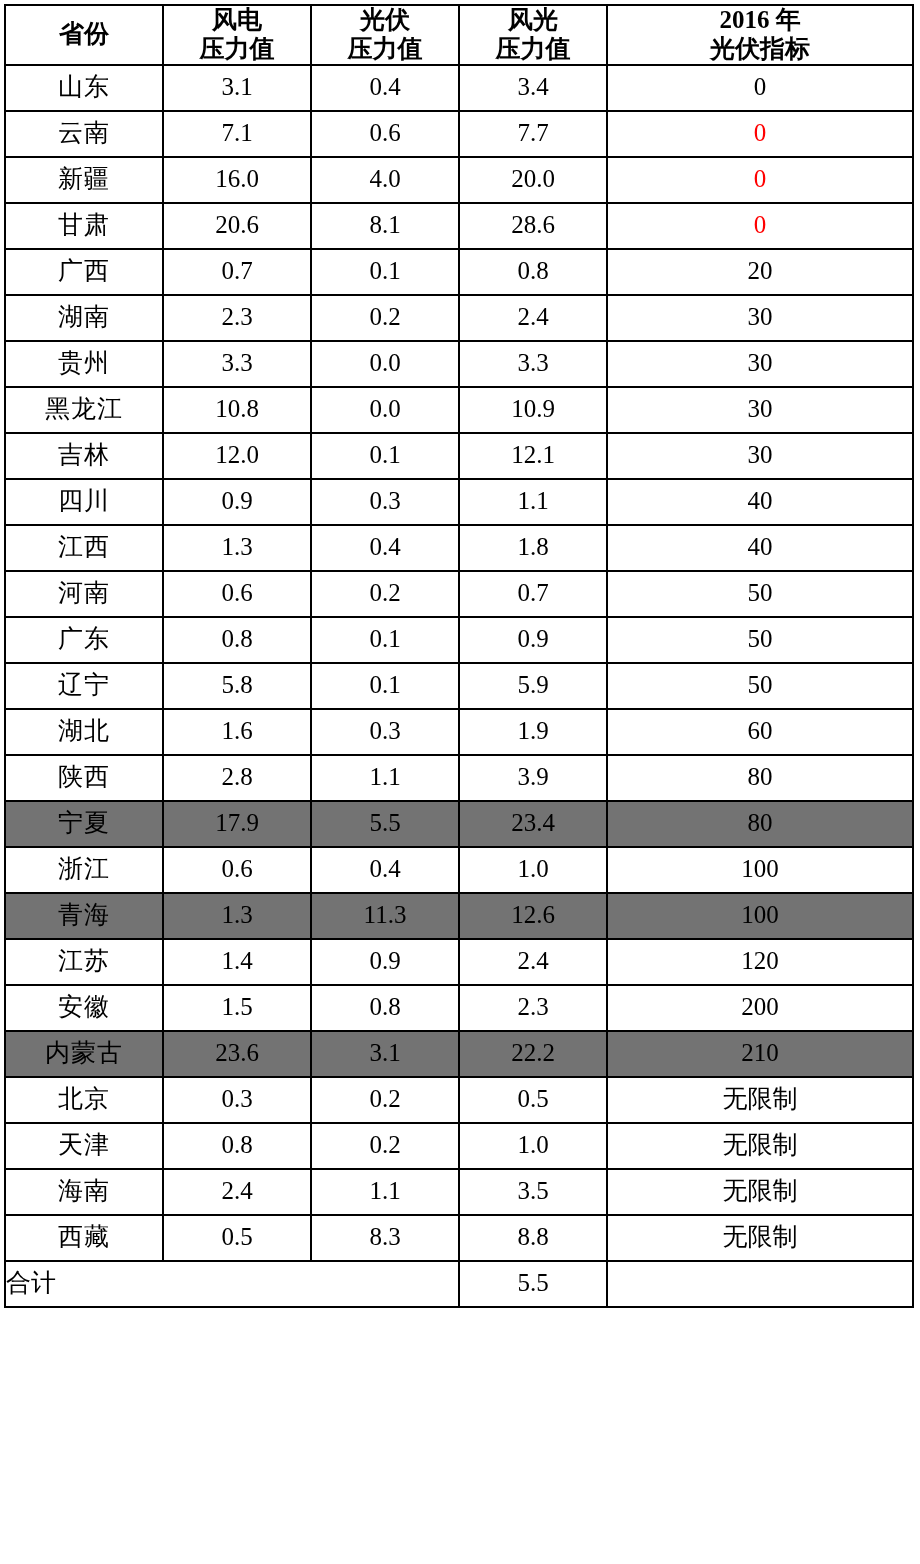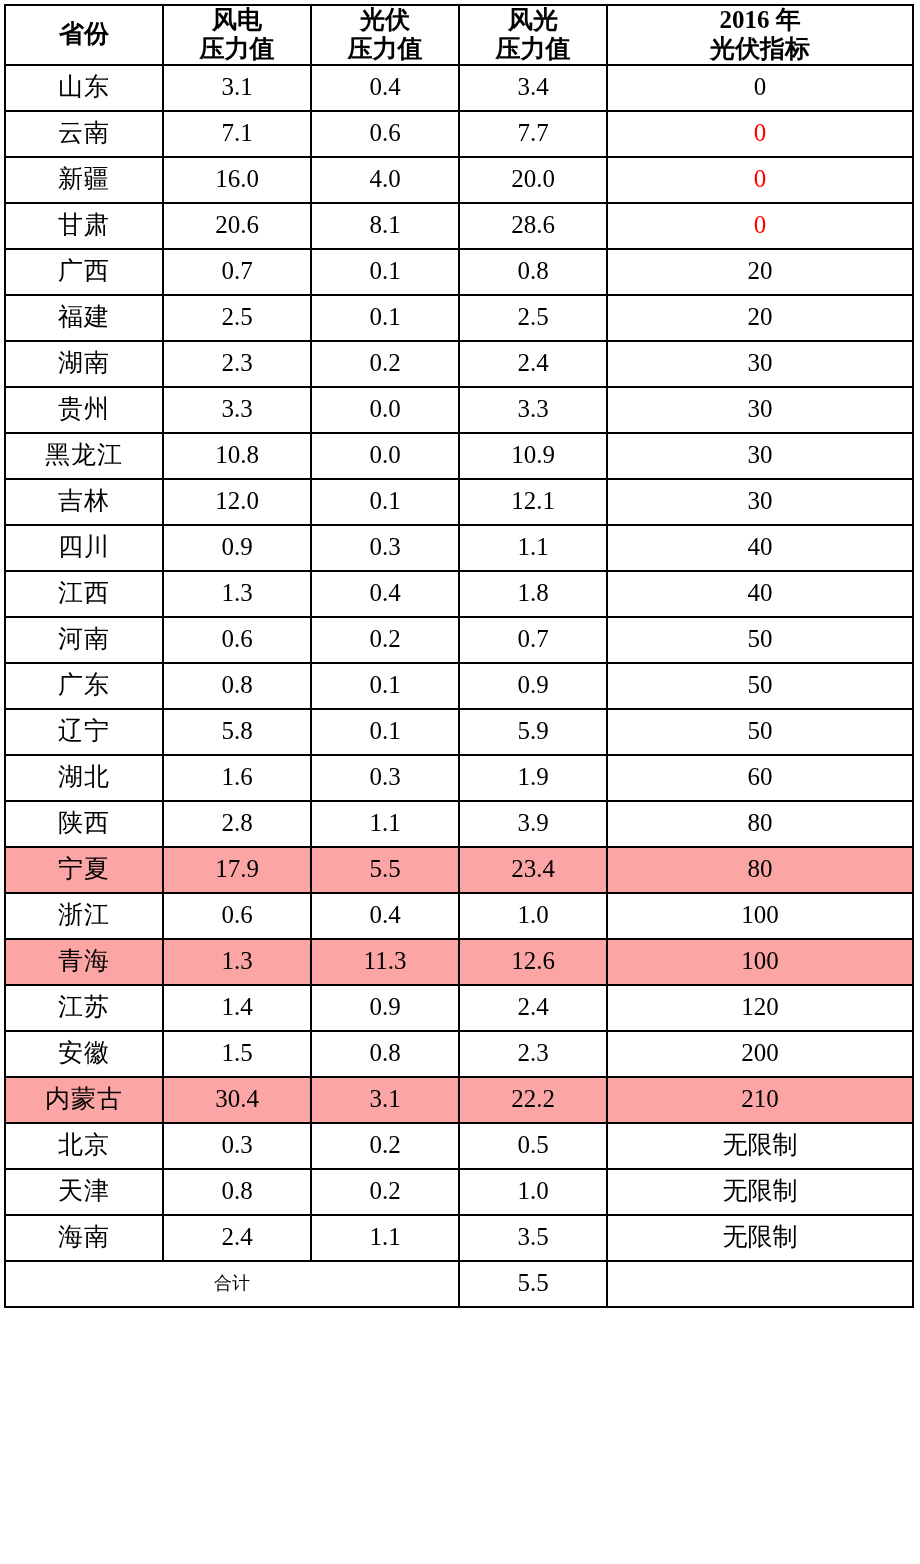--- a/index.html
+++ b/index.html
@@ -53,28 +53,28 @@
   td.prov {
     letter-spacing: 1px;
   }
   td.num {
     font-size: 25px;
   }
   td.idx {
     font-size: 25px;
   }
   tr.hl td {
-    background: #fca5a5;
+    background: #737373;
   }
   td.red {
     color: #ff0000;
   }
   tfoot td.total-label {
-    text-align: center;
-    font-size: 18px;
+    text-align: left;
+    font-size: 25px;
   }
   tfoot td.empty { }
 </style>
 </head>
 <body>
 
 <div class="sheet">
   <table class="data-table">
     <colgroup>
       <col class="c-prov">
@@ -136,27 +136,20 @@
           <td class="idx red">0</td>
         </tr>
         <tr>
           <td class="prov">广西</td>
           <td class="num">0.7</td>
           <td class="num">0.1</td>
           <td class="num">0.8</td>
           <td class="idx">20</td>
         </tr>
         <tr>
-          <td class="prov">福建</td>
-          <td class="num">2.5</td>
-          <td class="num">0.1</td>
-          <td class="num">2.5</td>
-          <td class="idx">20</td>
-        </tr>
-        <tr>
           <td class="prov">湖南</td>
           <td class="num">2.3</td>
           <td class="num">0.2</td>
           <td class="num">2.4</td>
           <td class="idx">30</td>
         </tr>
         <tr>
           <td class="prov">贵州</td>
           <td class="num">3.3</td>
           <td class="num">0.0</td>
@@ -256,21 +249,21 @@
         </tr>
         <tr>
           <td class="prov">安徽</td>
           <td class="num">1.5</td>
           <td class="num">0.8</td>
           <td class="num">2.3</td>
           <td class="idx">200</td>
         </tr>
         <tr class="hl">
           <td class="prov">内蒙古</td>
-          <td class="num">30.4</td>
+          <td class="num">23.6</td>
           <td class="num">3.1</td>
           <td class="num">22.2</td>
           <td class="idx">210</td>
         </tr>
         <tr>
           <td class="prov">北京</td>
           <td class="num">0.3</td>
           <td class="num">0.2</td>
           <td class="num">0.5</td>
           <td class="idx">无限制</td>
@@ -280,20 +273,27 @@
           <td class="num">0.8</td>
           <td class="num">0.2</td>
           <td class="num">1.0</td>
           <td class="idx">无限制</td>
         </tr>
         <tr>
           <td class="prov">海南</td>
           <td class="num">2.4</td>
           <td class="num">1.1</td>
           <td class="num">3.5</td>
+          <td class="idx">无限制</td>
+        </tr>
+        <tr>
+          <td class="prov">西藏</td>
+          <td class="num">0.5</td>
+          <td class="num">8.3</td>
+          <td class="num">8.8</td>
           <td class="idx">无限制</td>
         </tr>
       </tbody>
     <tfoot>
       <tr>
         <td class="total-label" colspan="3">合计</td>
         <td class="num">5.5</td>
         <td class="empty"></td>
       </tr>
     </tfoot>

